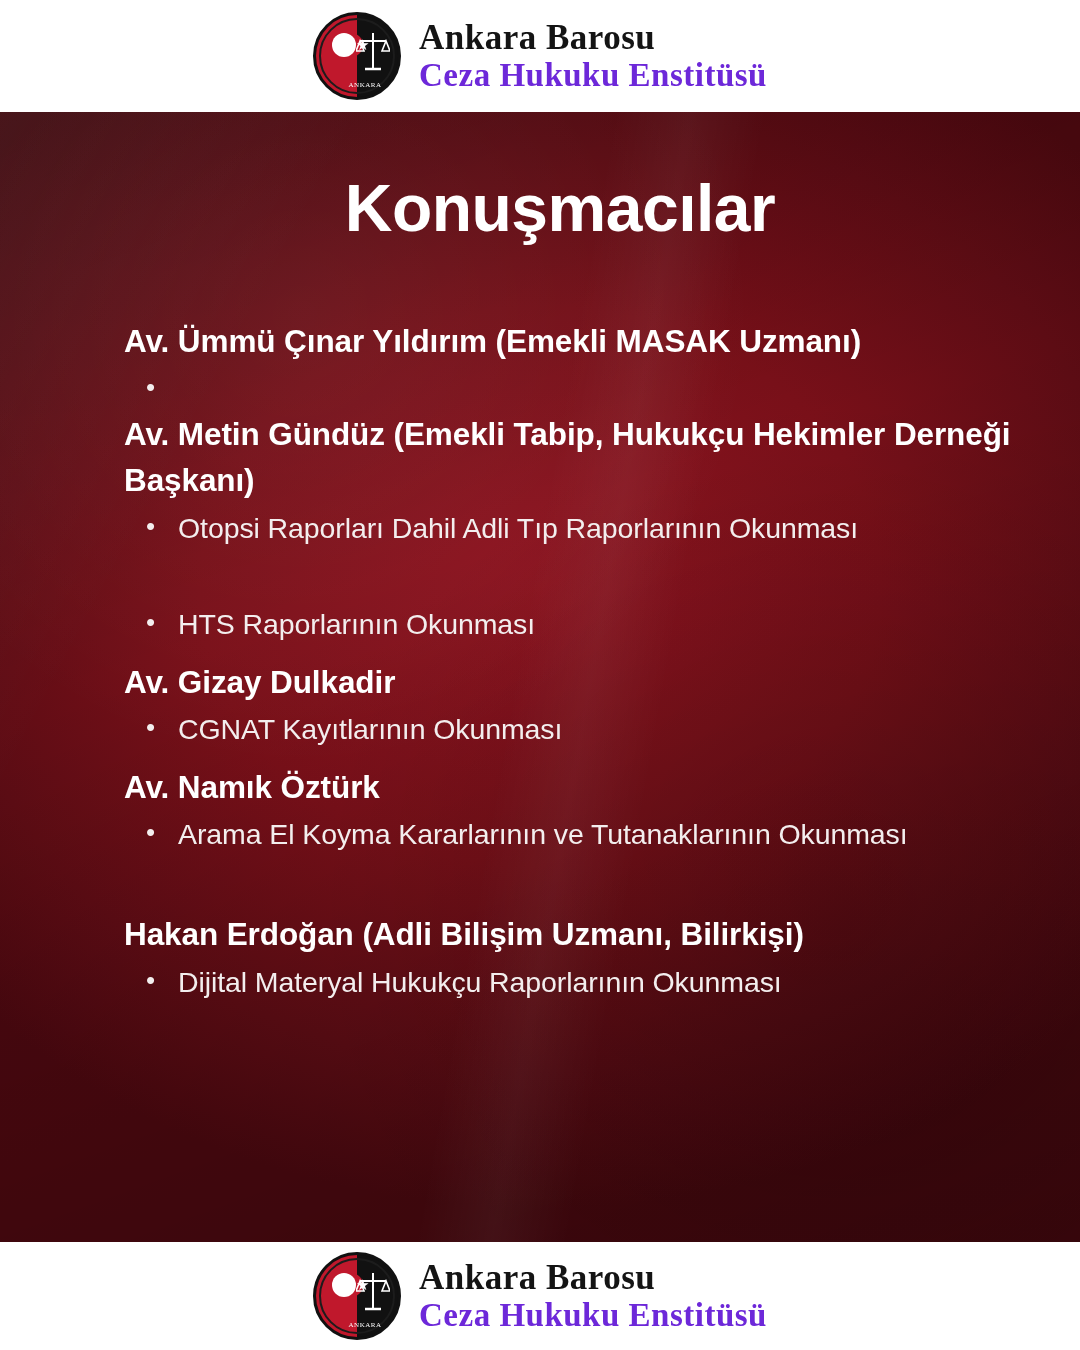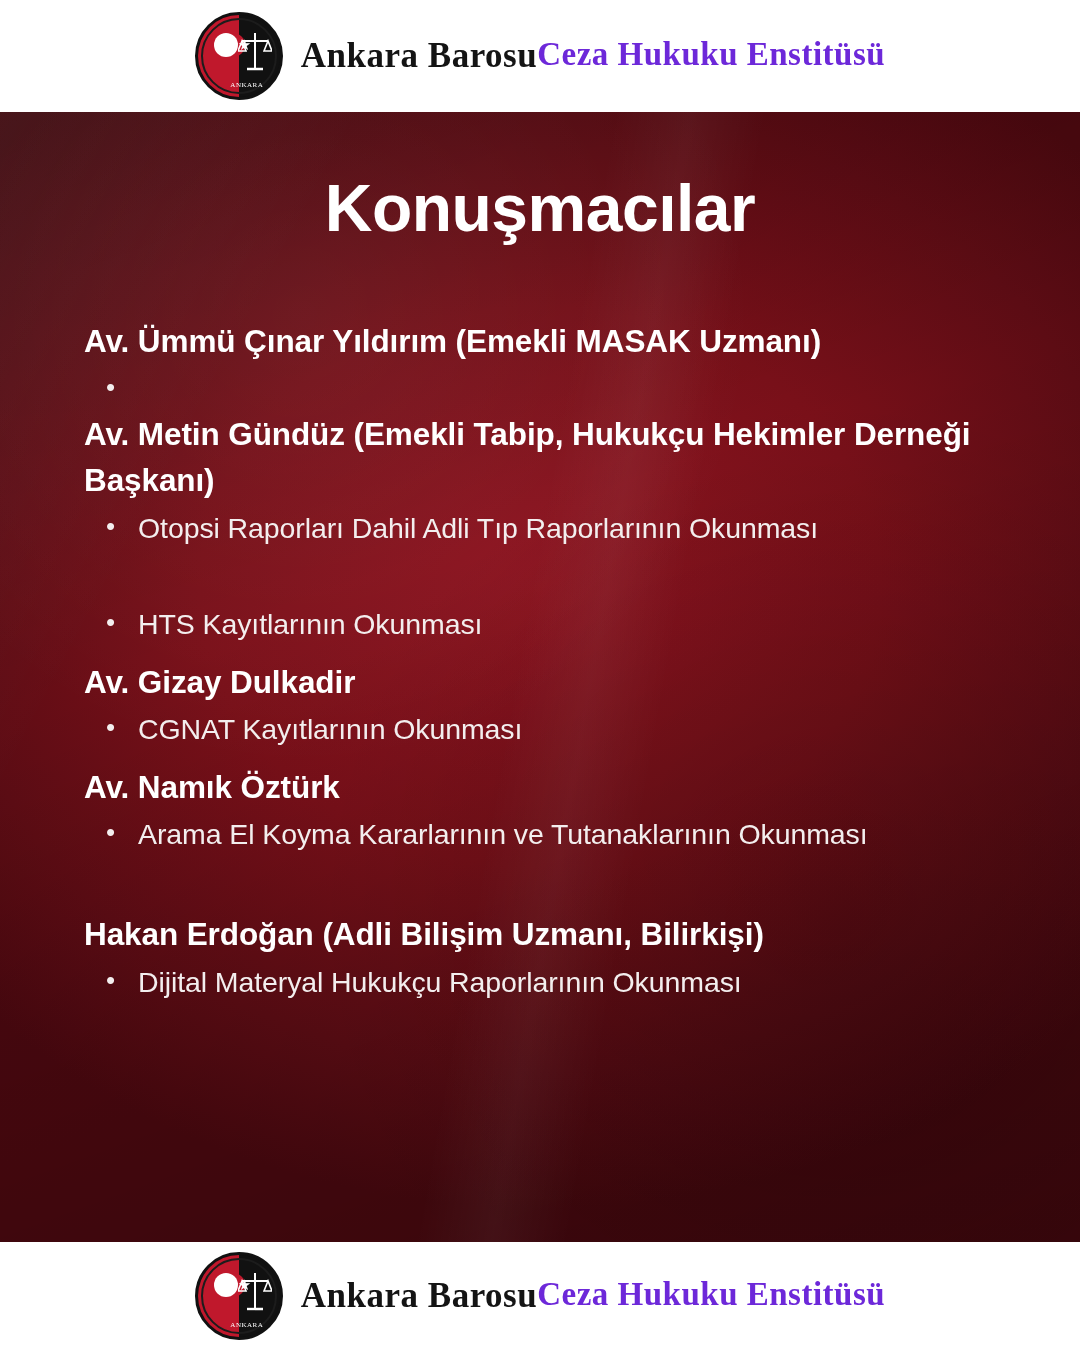--- a/index.html
+++ b/index.html
@@ -88,21 +88,21 @@
     left: 16px; right: 0;
     text-align: center;
     font-size: 7px;
     letter-spacing: .5px;
     color: #ffffff;
     font-family: "Liberation Serif", serif;
   }
 
   .brand-text {
     display: flex;
-    flex-direction: row;
+    flex-direction: column;
     justify-content: center;
     line-height: 1.12;
   }
   .brand-line1 {
     font-family: "Liberation Serif", serif;
     font-weight: bold;
     font-size: 35px;
     color: #141414;
     letter-spacing: .5px;
   }
@@ -140,20 +140,21 @@
     background:
       radial-gradient(circle at 28% 18%, rgba(255,255,255,0.05) 0%, rgba(255,255,255,0) 38%),
       radial-gradient(circle at 78% 72%, rgba(0,0,0,0.16) 0%, rgba(0,0,0,0) 45%);
     pointer-events: none;
   }
 
   .panel-inner {
     position: relative;
     z-index: 2;
     padding: 58px 62px 0 62px;
+    margin-left: 40px;
   }
 
   .title {
     text-align: center;
     color: #ffffff;
     font-size: 66px;
     font-weight: bold;
     letter-spacing: -0.5px;
     margin-bottom: 72px;
   }
@@ -238,21 +239,21 @@
             <span class="bullet">•</span>
             <span>Otopsi Raporları Dahil Adli Tıp Raporlarının Okunması</span>
           </li>
         </ul>
       </section>
 
       <section class="speaker-block">
         <ul class="topic-list">
           <li class="topic-item">
             <span class="bullet">•</span>
-            <span>HTS Kayıtlarının Okunması</span>
+            <span>HTS Raporlarının Okunması</span>
           </li>
         </ul>
       </section>
 
       <section class="speaker-block">
         <div class="speaker-name">Av. Gizay Dulkadir</div>
         <ul class="topic-list">
           <li class="topic-item">
             <span class="bullet">•</span>
             <span>CGNAT Kayıtlarının Okunması</span>

